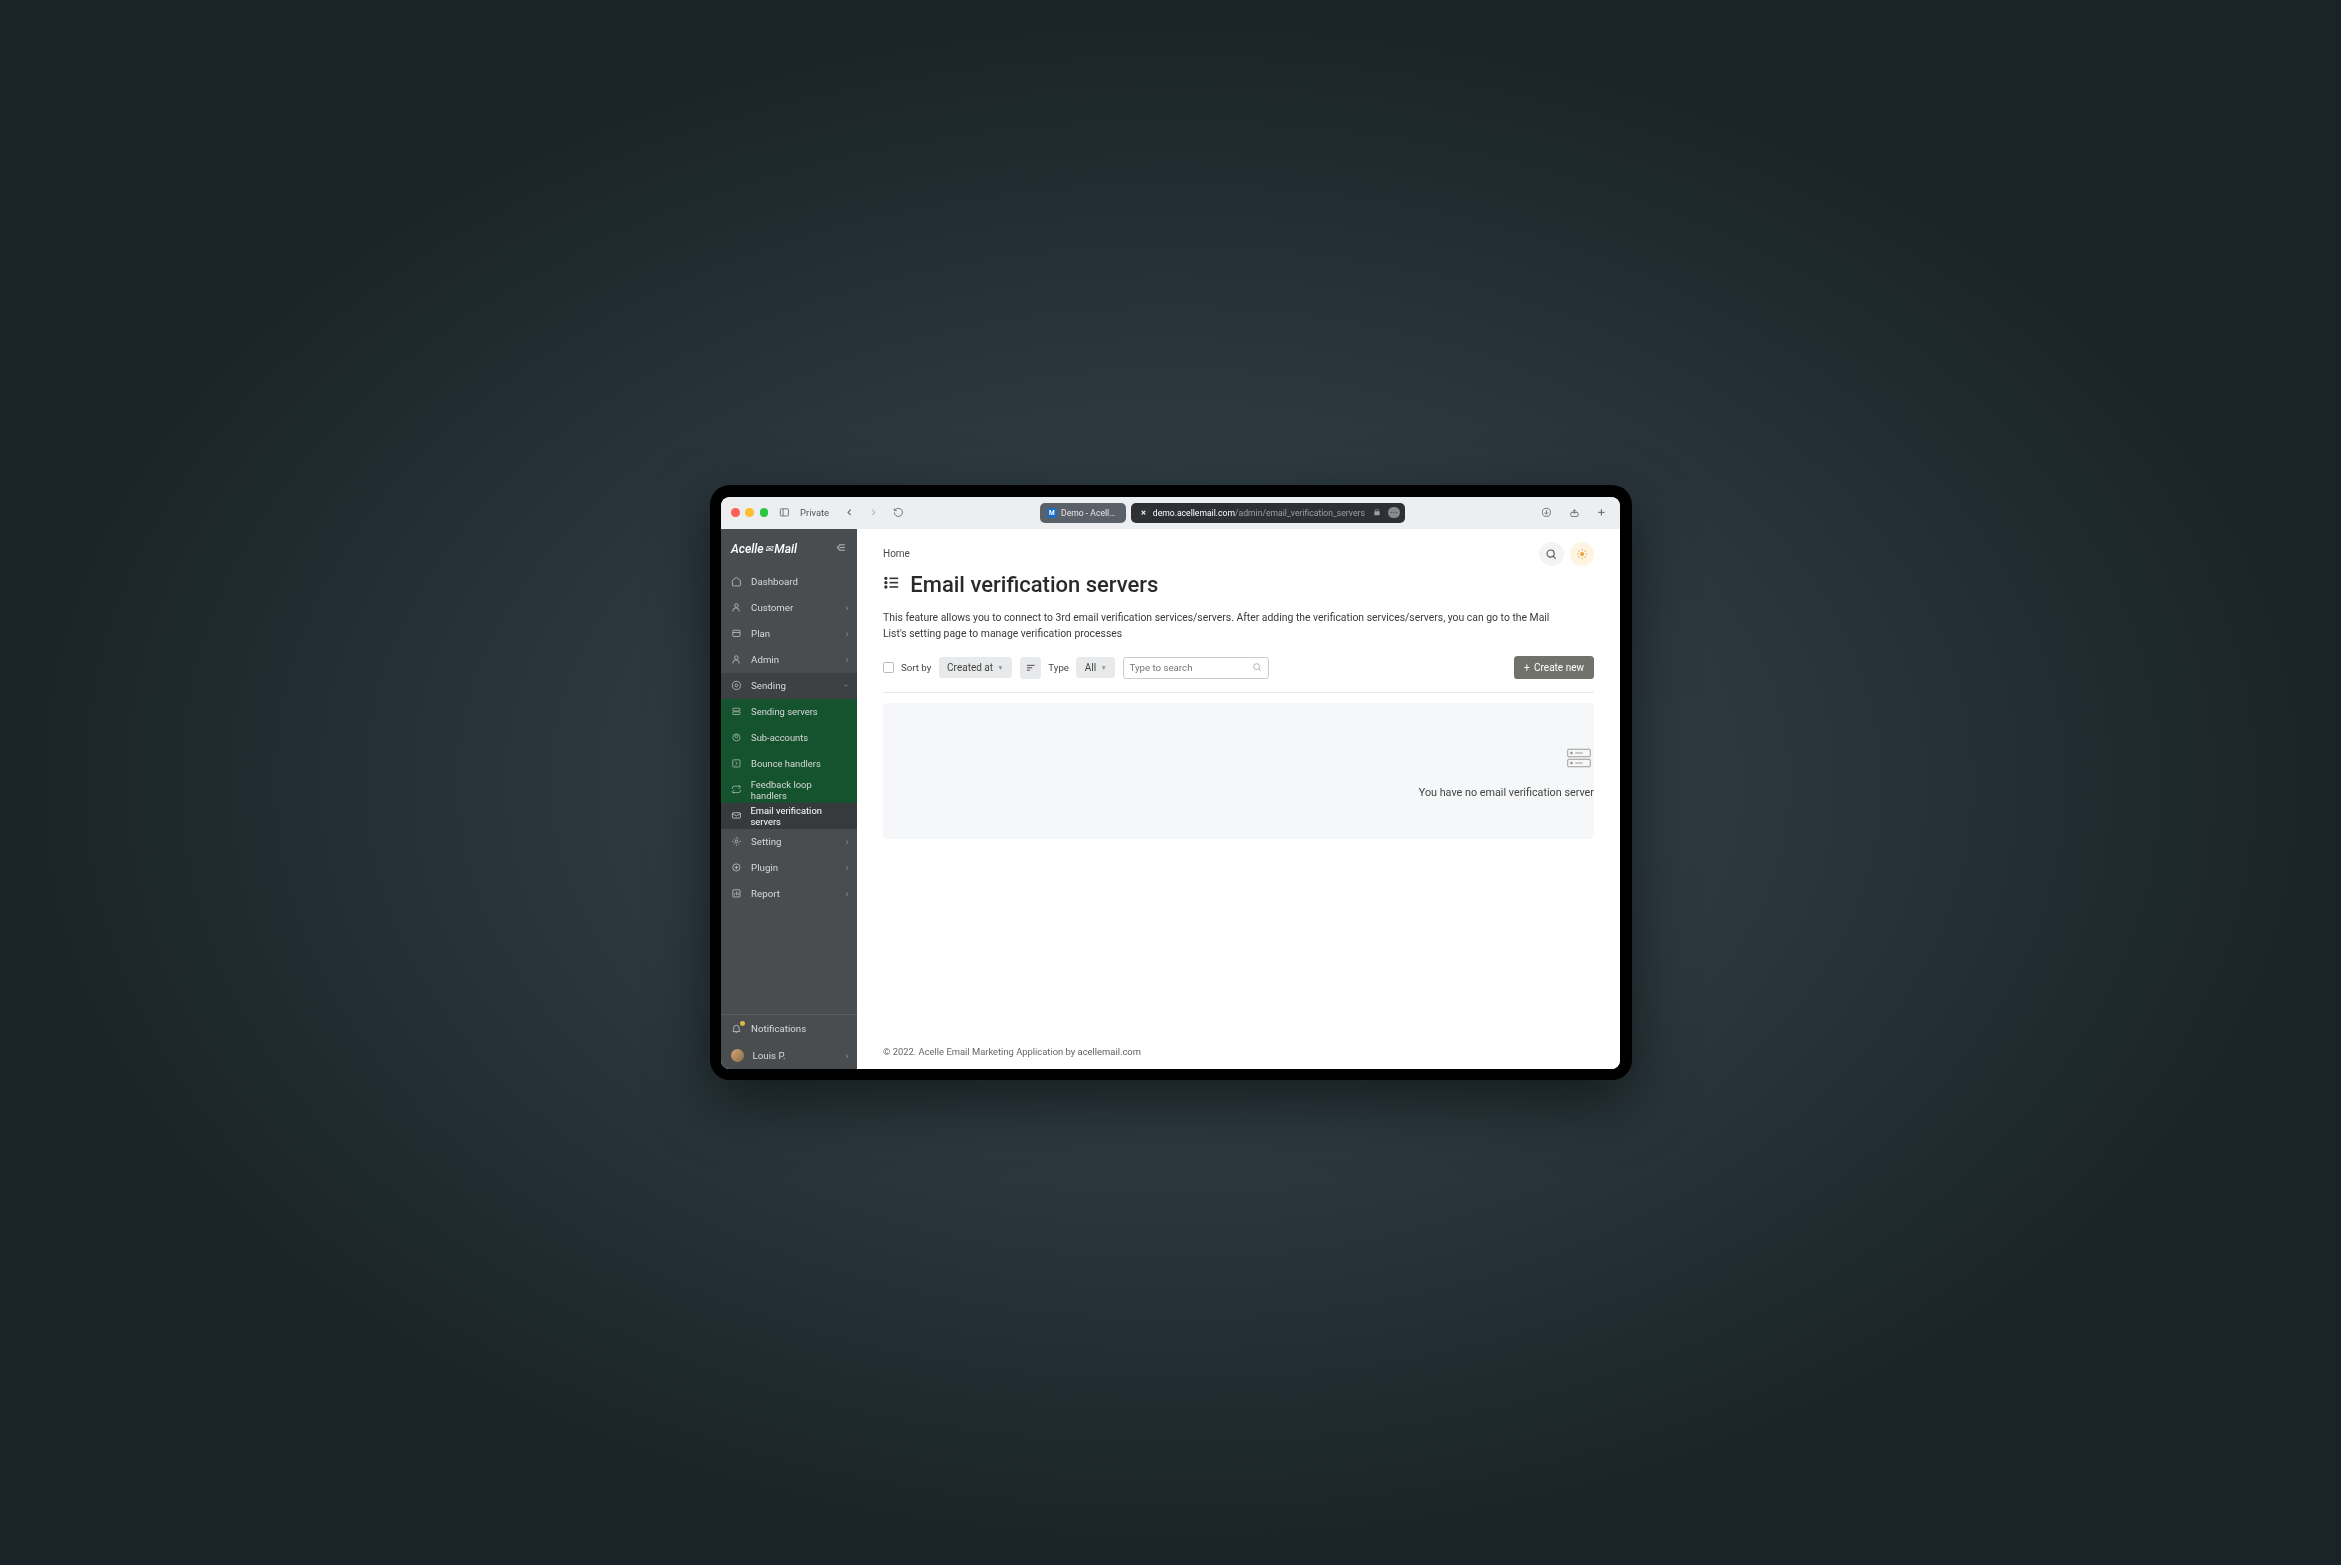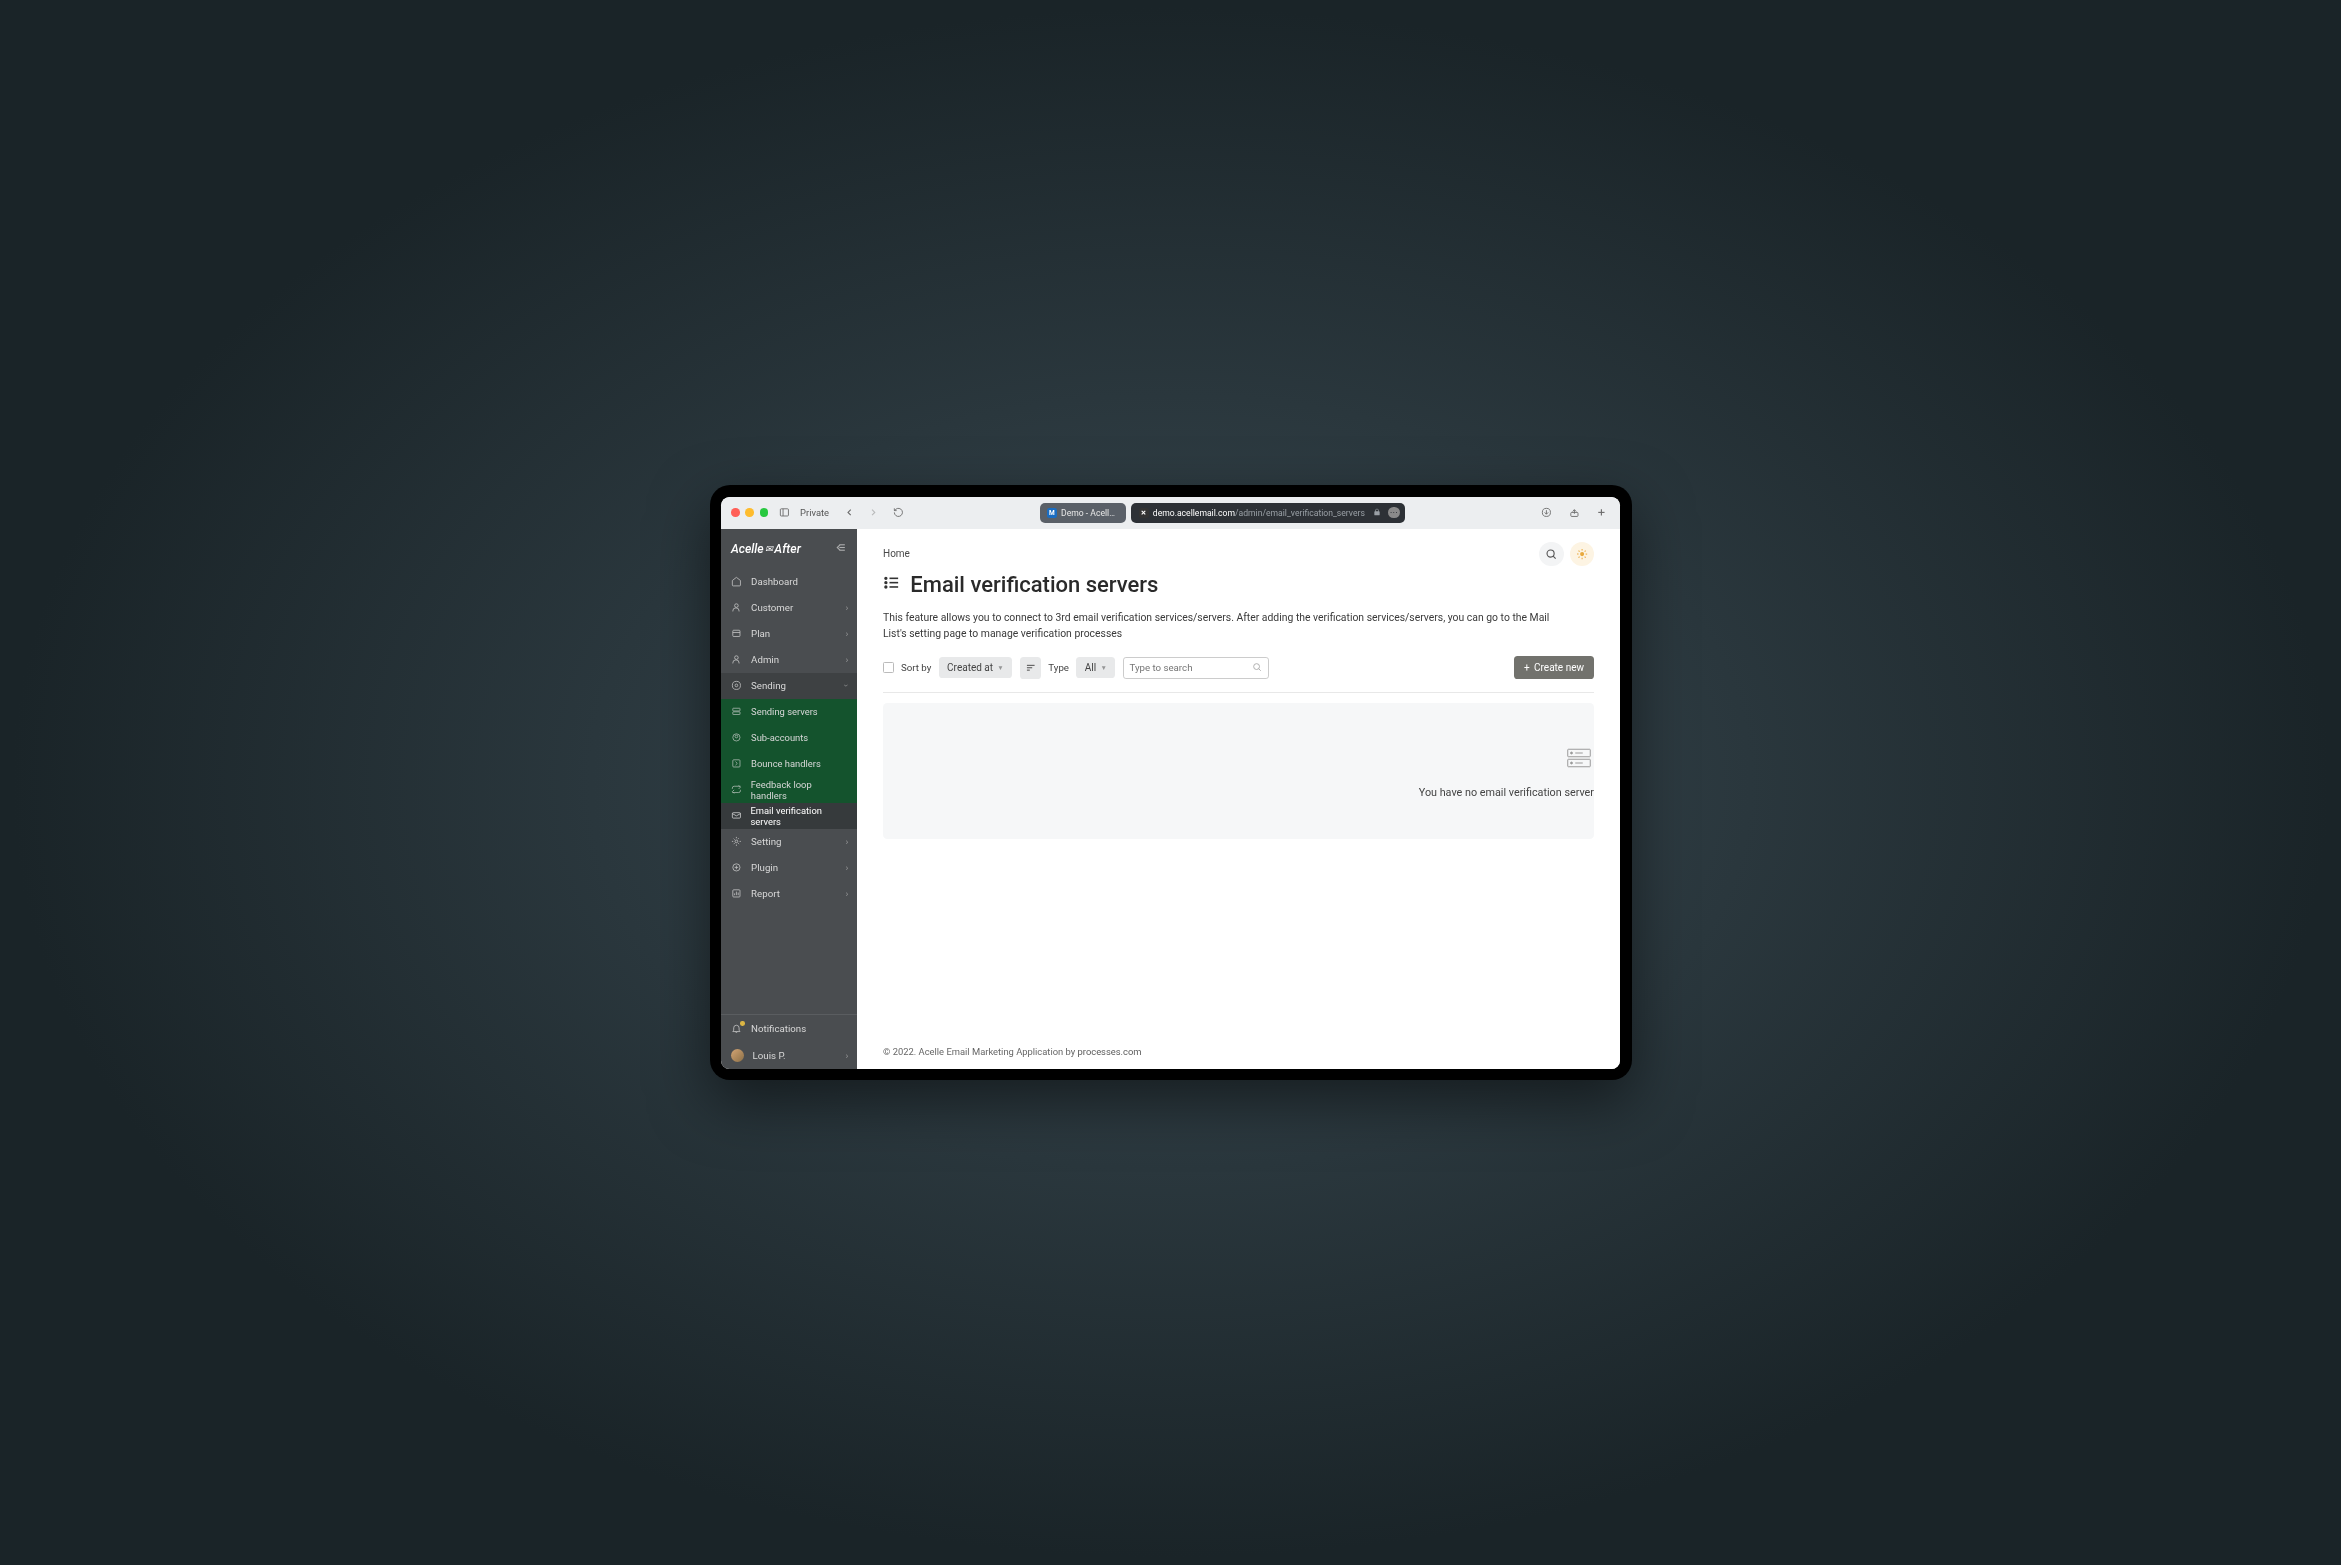--- a/index.html
+++ b/index.html
@@ -143,21 +143,21 @@
           </div>
   </div>
 </div>
 
 <div class="app">
 <div class="sidebar">
   <div class="logo">
     <div class="logotxt">
               <span>Acelle</span>
               <span style="font-size:9.4px">✉</span>
-              <span class="mail">After</span>
+              <span class="mail">Mail</span>
             </div>
     <div style="opacity:.7"><svg width="13" height="13" viewBox="0 0 24 24" fill="none" stroke="currentColor" stroke-width="2">
                 <polyline points="11 17 6 12 11 7"></polyline>
                 <line x1="10" y1="7" x2="20" y2="7"></line>
                 <line x1="10" y1="12" x2="20" y2="12"></line>
                 <line x1="10" y1="17" x2="20" y2="17"></line>
               </svg></div>
   </div>
   <div class="nav">
     <div class="ni">
@@ -384,20 +384,20 @@
         <rect x="6" y="26" width="36" height="12" rx="1"></rect>
         <circle cx="12" cy="16" r="1.5" fill="currentColor"></circle>
         <circle cx="12" cy="32" r="1.5" fill="currentColor"></circle>
         <line x1="18" y1="16" x2="30" y2="16"></line>
         <line x1="18" y1="32" x2="30" y2="32"></line>
       </svg>
       <div class="etxt">You have no email verification server</div>
     </div>
   </div>
   <div class="footer">
-    <span>© 2022. Acelle Email Marketing Application by </span><a>processes.com</a>
+    <span>© 2022. Acelle Email Marketing Application by </span><a>acellemail.com</a>
   </div>
 </div>
 </div>
 
 </div>
 </div>
 
 
 </body></html>

